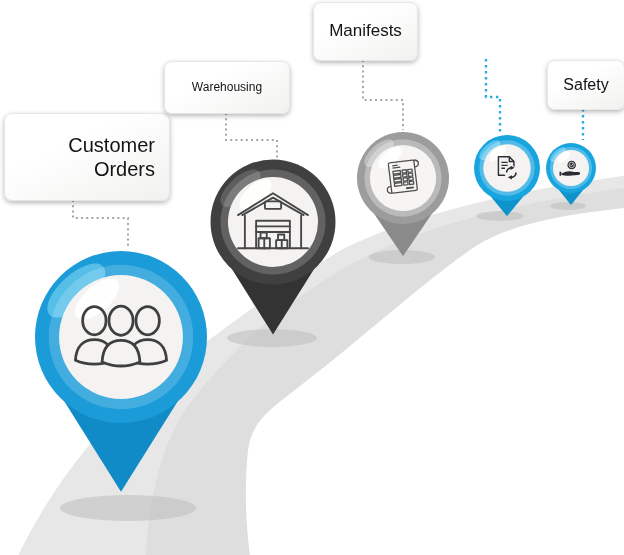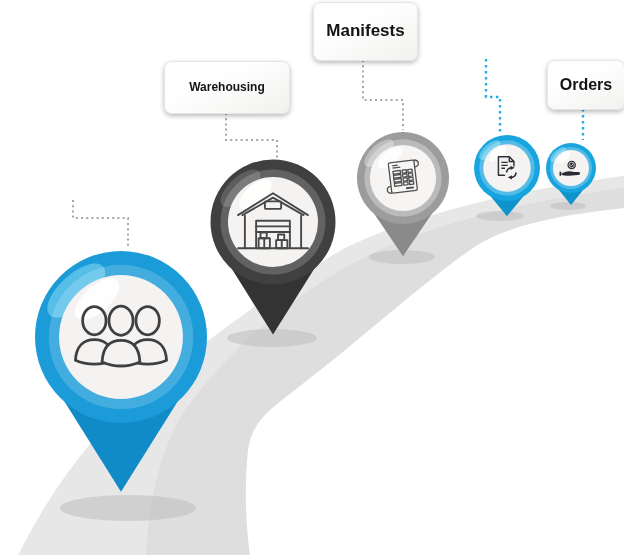--- a/index.html
+++ b/index.html
@@ -6,21 +6,21 @@
   body{width:624px;height:555px;overflow:hidden;font-family:"Liberation Sans",sans-serif;}
   .stage{position:relative;width:624px;height:555px;background:#ffffff;}
   .scene{position:absolute;left:0;top:0;}
   .label-box{
     position:absolute;
     background:linear-gradient(155deg,#ffffff 35%,#f1f1ef 100%);
     border:1px solid #e6e6e4;
     border-radius:8px;
     box-shadow:0 2px 5px rgba(0,0,0,.28);
     display:flex;align-items:center;justify-content:center;
-    text-align:right;color:#141414;font-weight:700;line-height:1.2;
+    text-align:right;color:#141414;font-weight:400;line-height:1.2;
   }
   .lb-1{left:4px;top:113px;width:136px;height:86px;font-size:20px;padding:0 14px;}
   .lb-2{left:164px;top:61px;width:124px;height:51px;font-size:12px;}
   .lb-3{left:313px;top:2px;width:103px;height:57px;font-size:17px;}
   .lb-4{left:443px;top:3px;width:84px;height:55px;font-size:14px;padding:0 4px;}
   .lb-5{left:547px;top:60px;width:76px;height:48px;font-size:16px;}
 </style>
 </head>
 <body>
 
@@ -162,23 +162,26 @@
       <ellipse cx="-15.5" cy="-9.5" rx="6.8" ry="8.2"></ellipse>
       <path d="M -26.5 13.5 C -26 5 -21.5 1.5 -15.5 1.5 C -9.5 1.5 -5 5 -4.5 13.5 C -11 16.5 -20 16.5 -26.5 13.5 Z"></path>
       <ellipse cx="15.5" cy="-9.5" rx="6.8" ry="8.2"></ellipse>
       <path d="M 4.5 13.5 C 5 5 9.5 1.5 15.5 1.5 C 21.5 1.5 26 5 26.5 13.5 C 20 16.5 11 16.5 4.5 13.5 Z"></path>
       <path d="M -11 14.5 C -10.5 5.5 -6 2 0 2 C 6 2 10.5 5.5 11 14.5 C 4 17.5 -4 17.5 -11 14.5 Z" fill="#f4f3f1"></path>
       <ellipse cx="0" cy="-9.5" rx="7" ry="8.5" fill="#f4f3f1"></ellipse>
     </g>
   </g>
 </svg>
 
+  <div class="label-box lb-1">
+    <span>Customer Orders</span>
+  </div>
   <div class="label-box lb-2">
     <span>Warehousing</span>
   </div>
   <div class="label-box lb-3">
     <span>Manifests</span>
   </div>
   <div class="label-box lb-5">
-    <span>Orders</span>
+    <span>Safety</span>
   </div>
 
 </div>
 
 </body></html>

